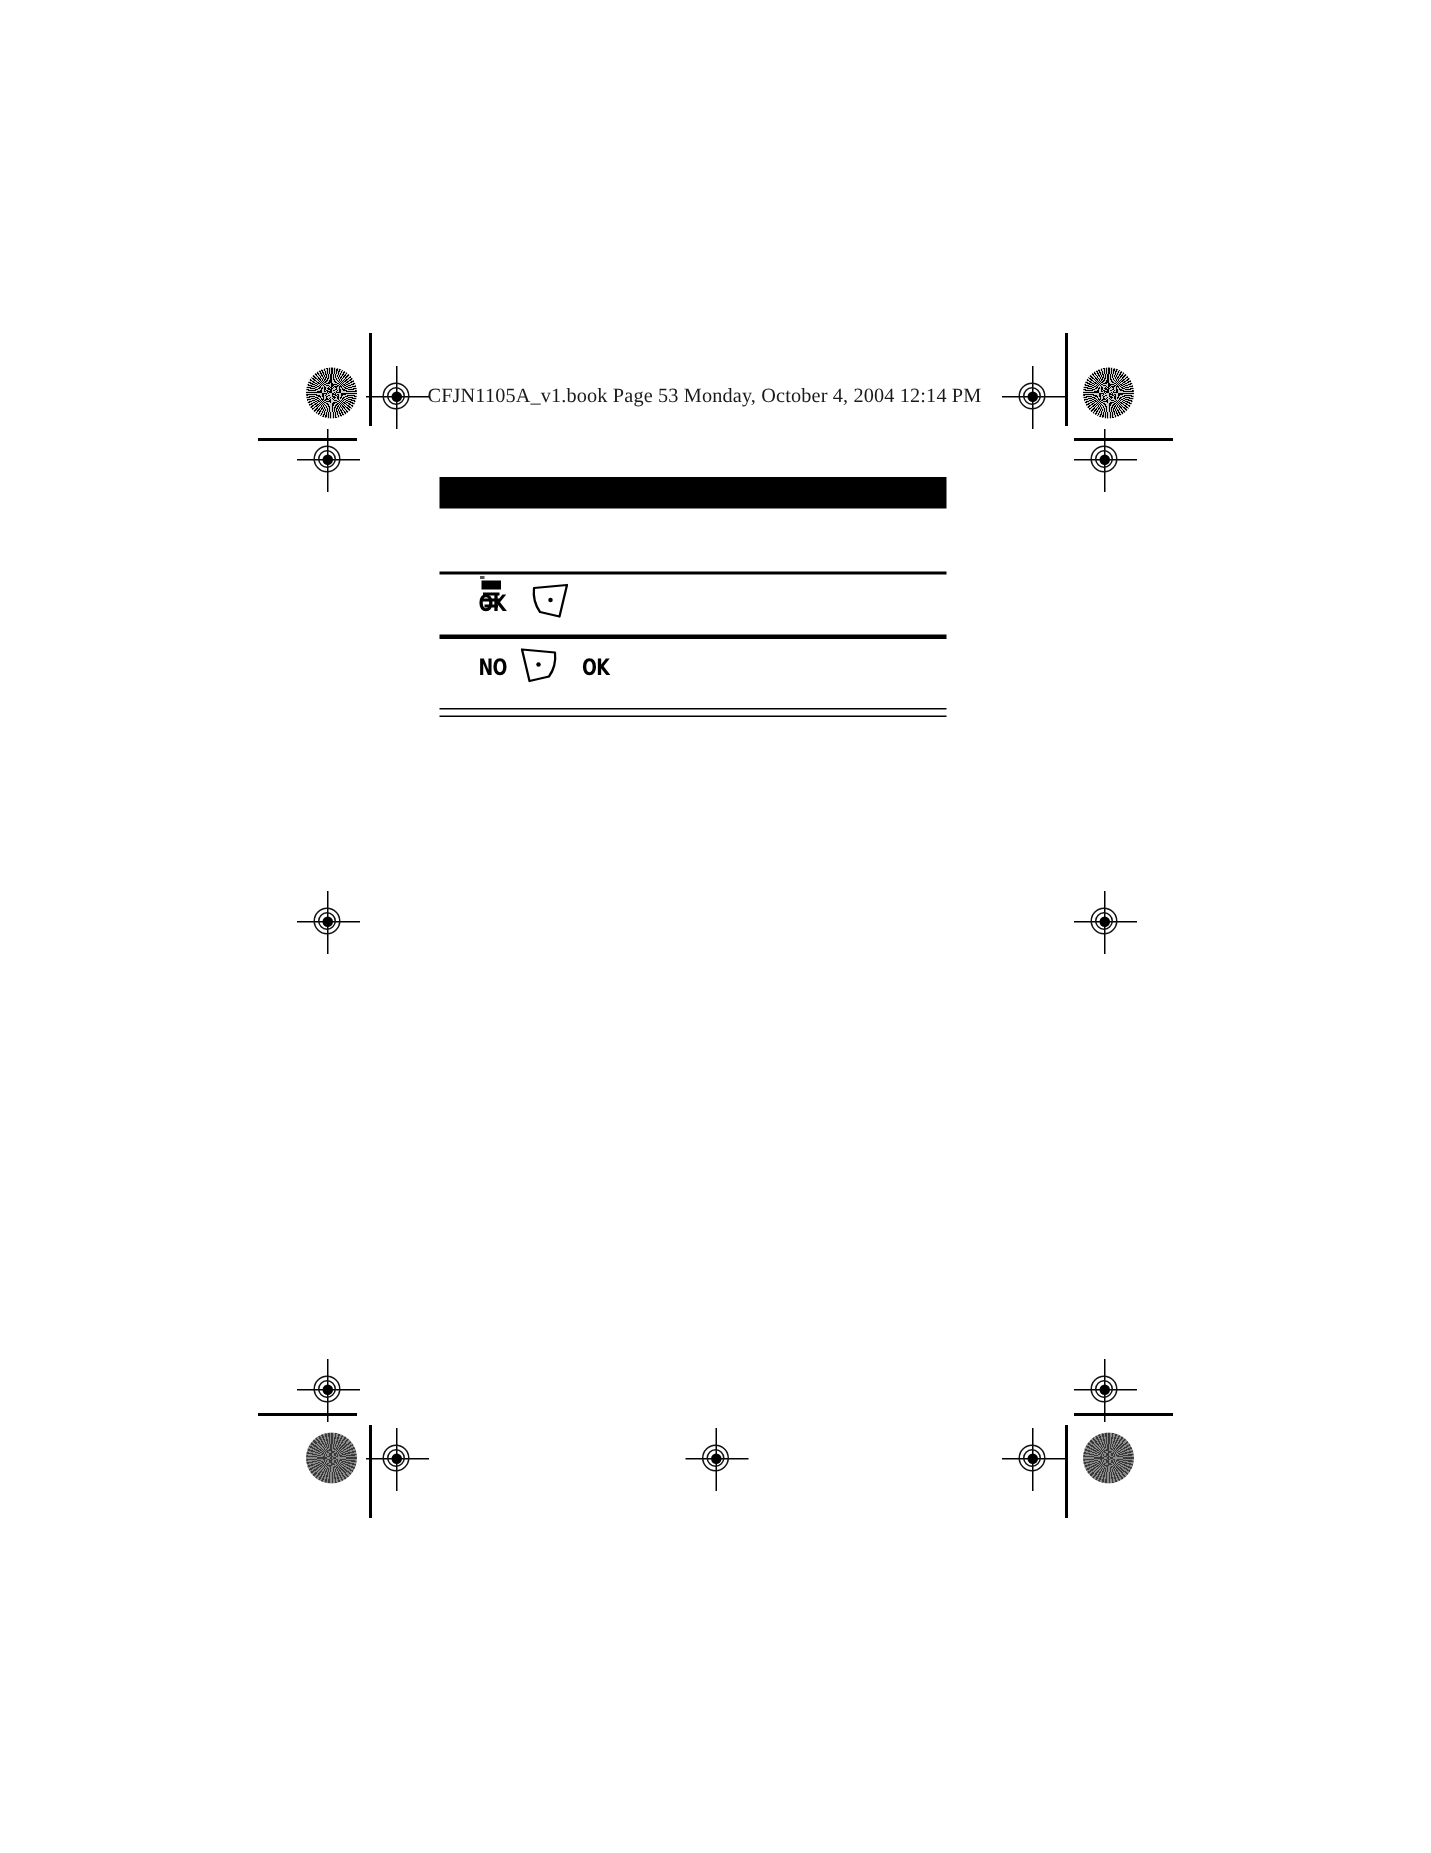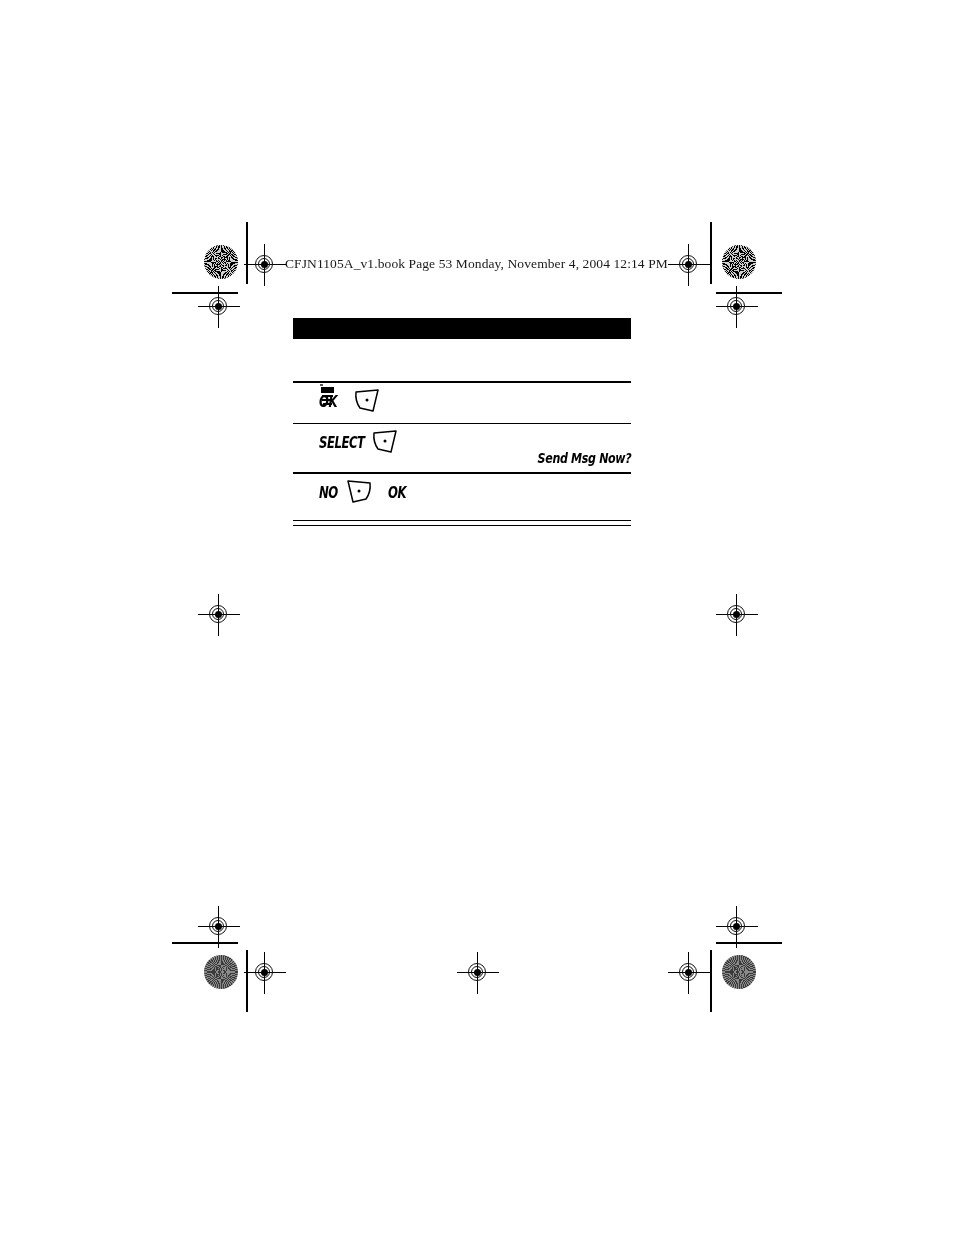--- a/index.html
+++ b/index.html
@@ -97,21 +97,20 @@
     white-space: nowrap;
     letter-spacing: 0.1px;
   }
 
   
   .content {
     position: absolute;
     left: 293px;
     top: 318px;
     width: 338px;
-    font-style: italic;
   }
 
   .black-bar {
     width: 338px;
     height: 21px;
     background: #000000;
   }
 
   .menu-icon-row {
     position: relative;
@@ -300,21 +299,21 @@
   <div class="halftone dark" style="left:722px; top:955px;"></div>
   <div class="crop-line" style="left:710px; top:950px; width:1.6px; height:62px;"></div>
   <div class="reg-target" style="left:674px; top:958px;">
     <div class="cross-h"></div>
       <div class="cross-v"></div>
     <div class="ring-outer"></div>
       <div class="ring-inner"></div>
       <div class="dot"></div>
   </div>
 
-  <div class="running-header">CFJN1105A_v1.book  Page 53  Monday, November 4, 2004  12:14 PM</div>
+  <div class="running-header">CFJN1105A_v1.book  Page 53  Monday, October 4, 2004  12:14 PM</div>
 
   <div class="content">
 
     <div class="black-bar"></div>
 
     <div class="menu-icon-row">
       <div class="menu-icon">
         <div class="tick"></div>
         <div class="cap"></div>
         <div class="bar b1"></div>
@@ -330,30 +329,20 @@
       <span class="softkey" style="left:60px; top:6px;">
         <svg viewBox="0 0 28 24" width="28" height="24" aria-hidden="true">
           <path d="M3 3 L25 1 L20 22 L7 19 Q2 12 3 3 Z" fill="#ffffff" stroke="#000000" stroke-width="1.5" stroke-linejoin="round"></path>
           <circle cx="14" cy="11" r="1.5" fill="#000000"></circle>
         </svg>
       </span>
     </div>
 
     <div class="rule"></div>
 
-    <div class="step-row" style="height:48px;">
-      <span class="label">SELECT</span>
-      <span class="softkey" style="left:78px; top:6px;">
-        <svg viewBox="0 0 28 24" width="28" height="24" aria-hidden="true">
-          <path d="M3 3 L25 1 L20 22 L7 19 Q2 12 3 3 Z" fill="#ffffff" stroke="#000000" stroke-width="1.5" stroke-linejoin="round"></path>
-          <circle cx="14" cy="11" r="1.5" fill="#000000"></circle>
-        </svg>
-      </span>
-      <span class="display-text" style="top:26px;">Send Msg Now?</span>
-    </div>
 
     <div class="rule"></div>
 
 
     <div class="step-row" style="height:46px;">
       <span class="label">NO</span>
       <span class="softkey" style="left:52px; top:6px;">
         <svg viewBox="0 0 28 24" width="28" height="24" aria-hidden="true">
           <g transform="translate(28,0) scale(-1,1)">
             <path d="M3 3 L25 1 L20 22 L7 19 Q2 12 3 3 Z" fill="#ffffff" stroke="#000000" stroke-width="1.5" stroke-linejoin="round"></path>

